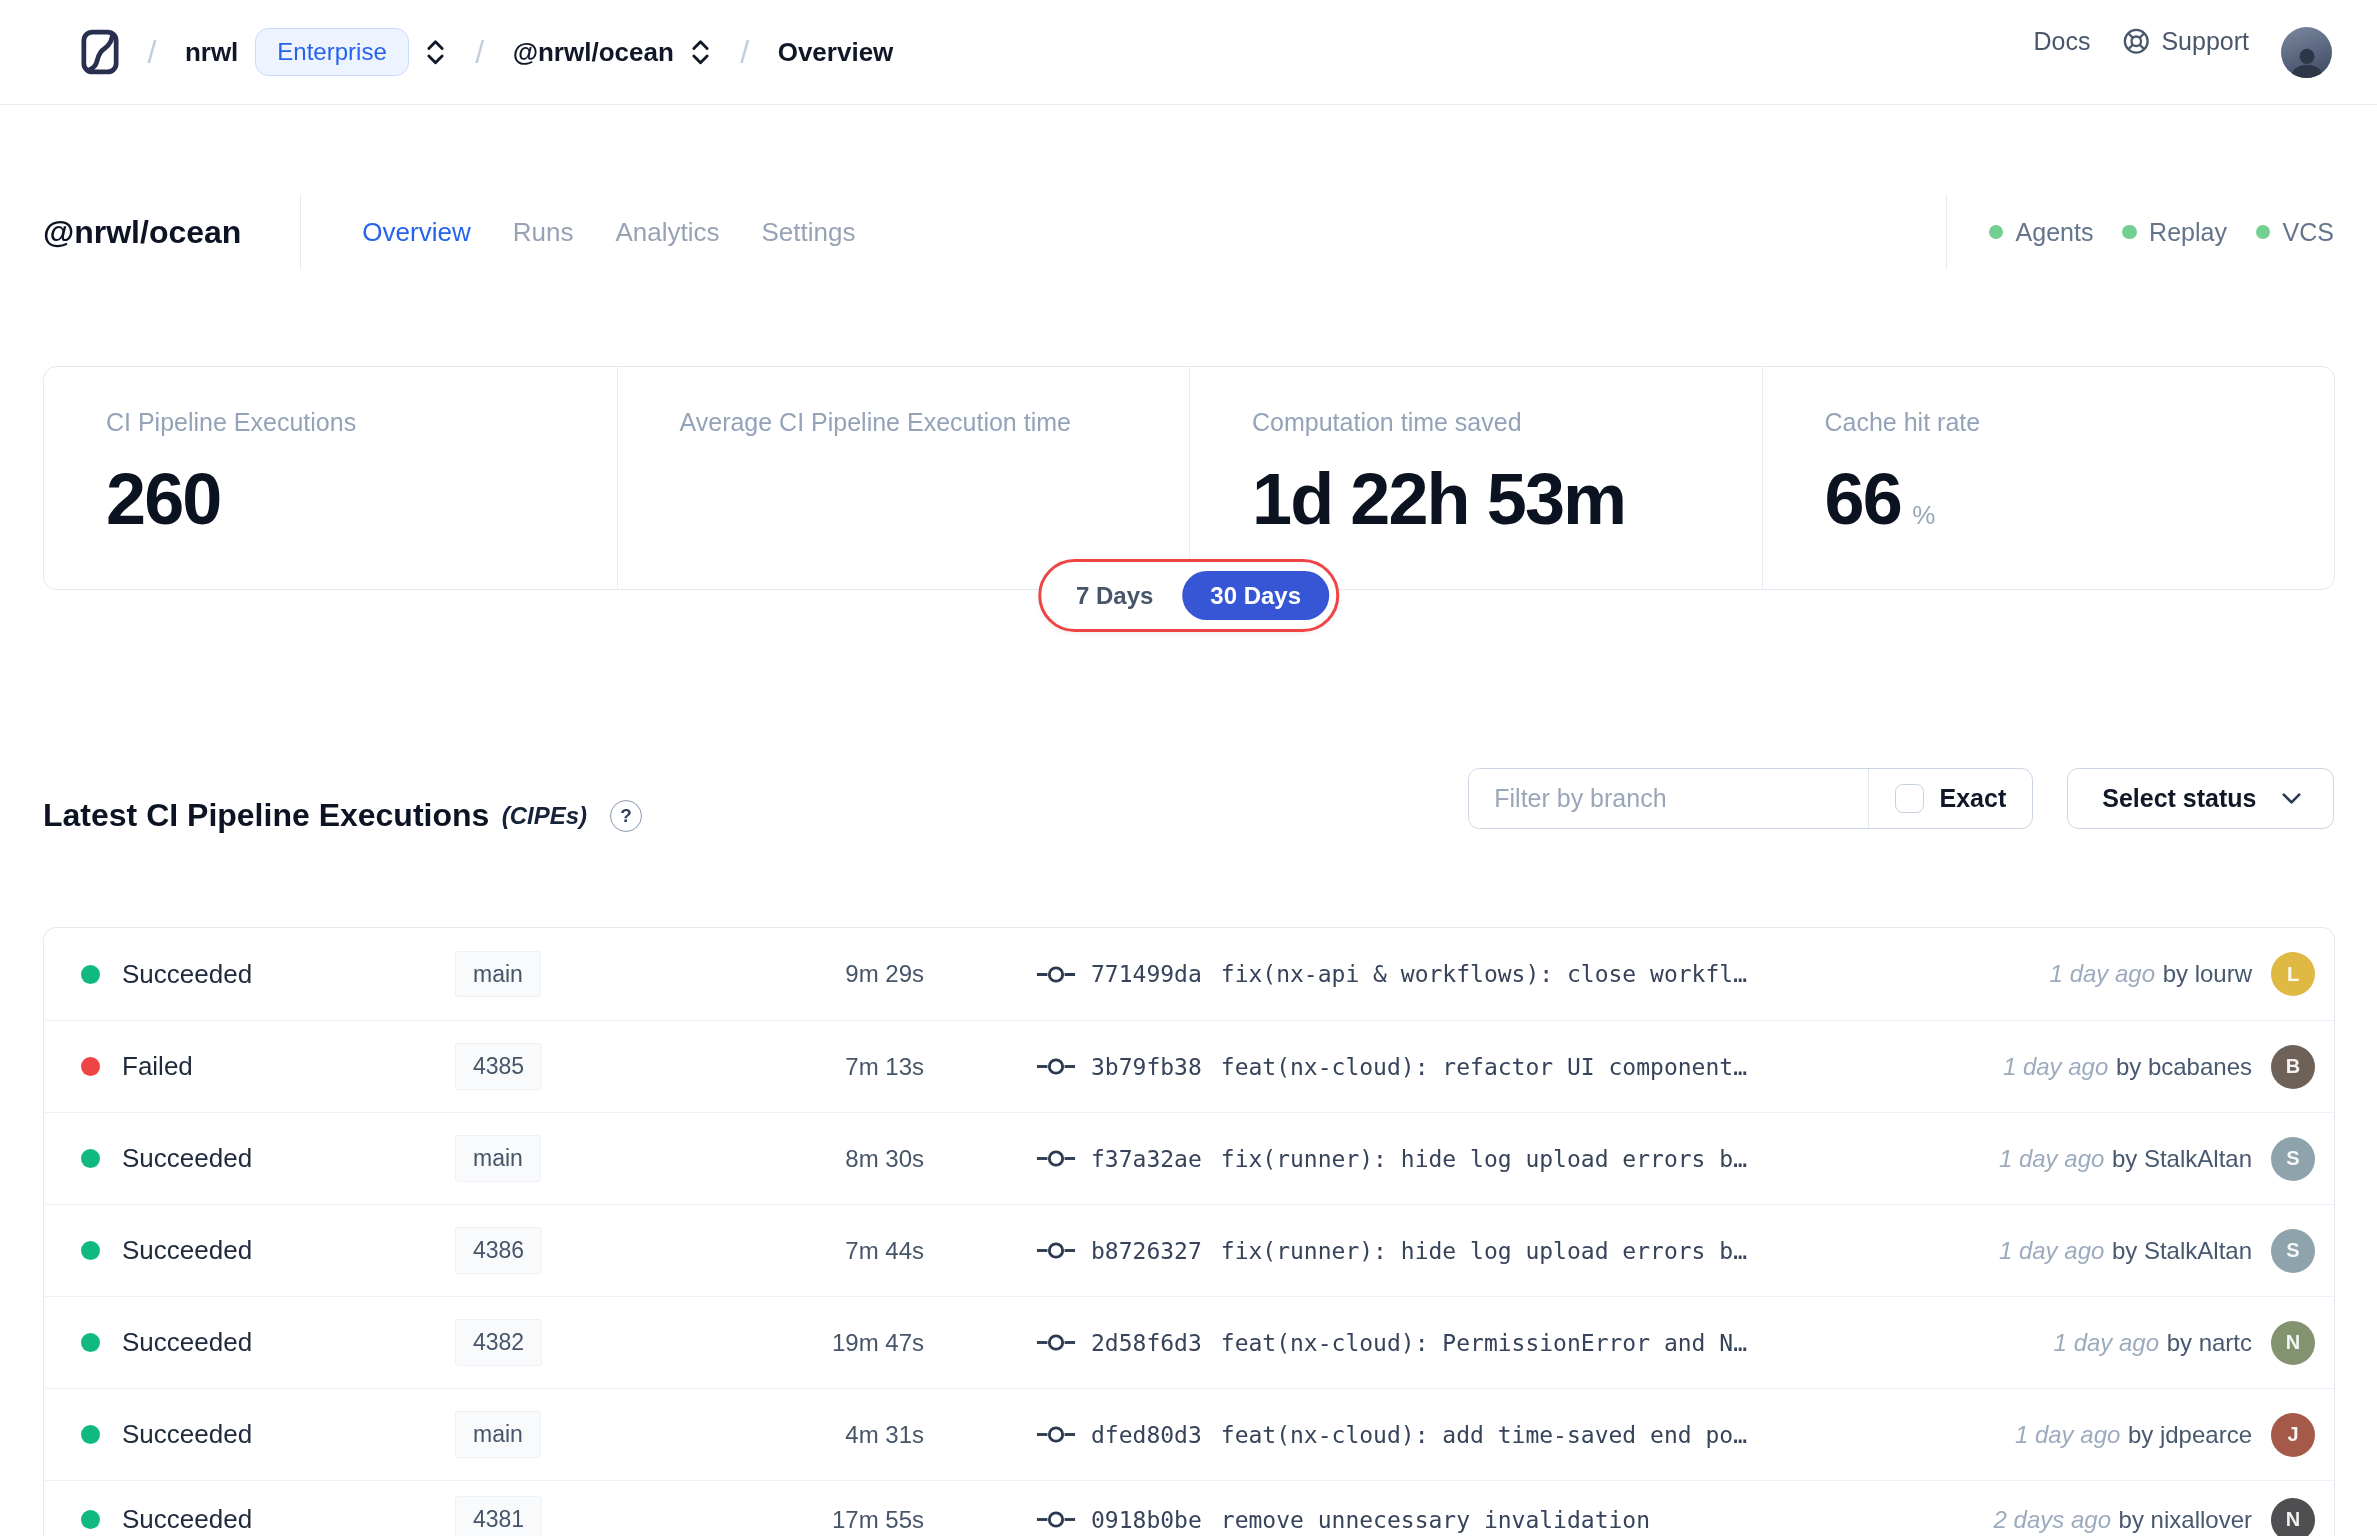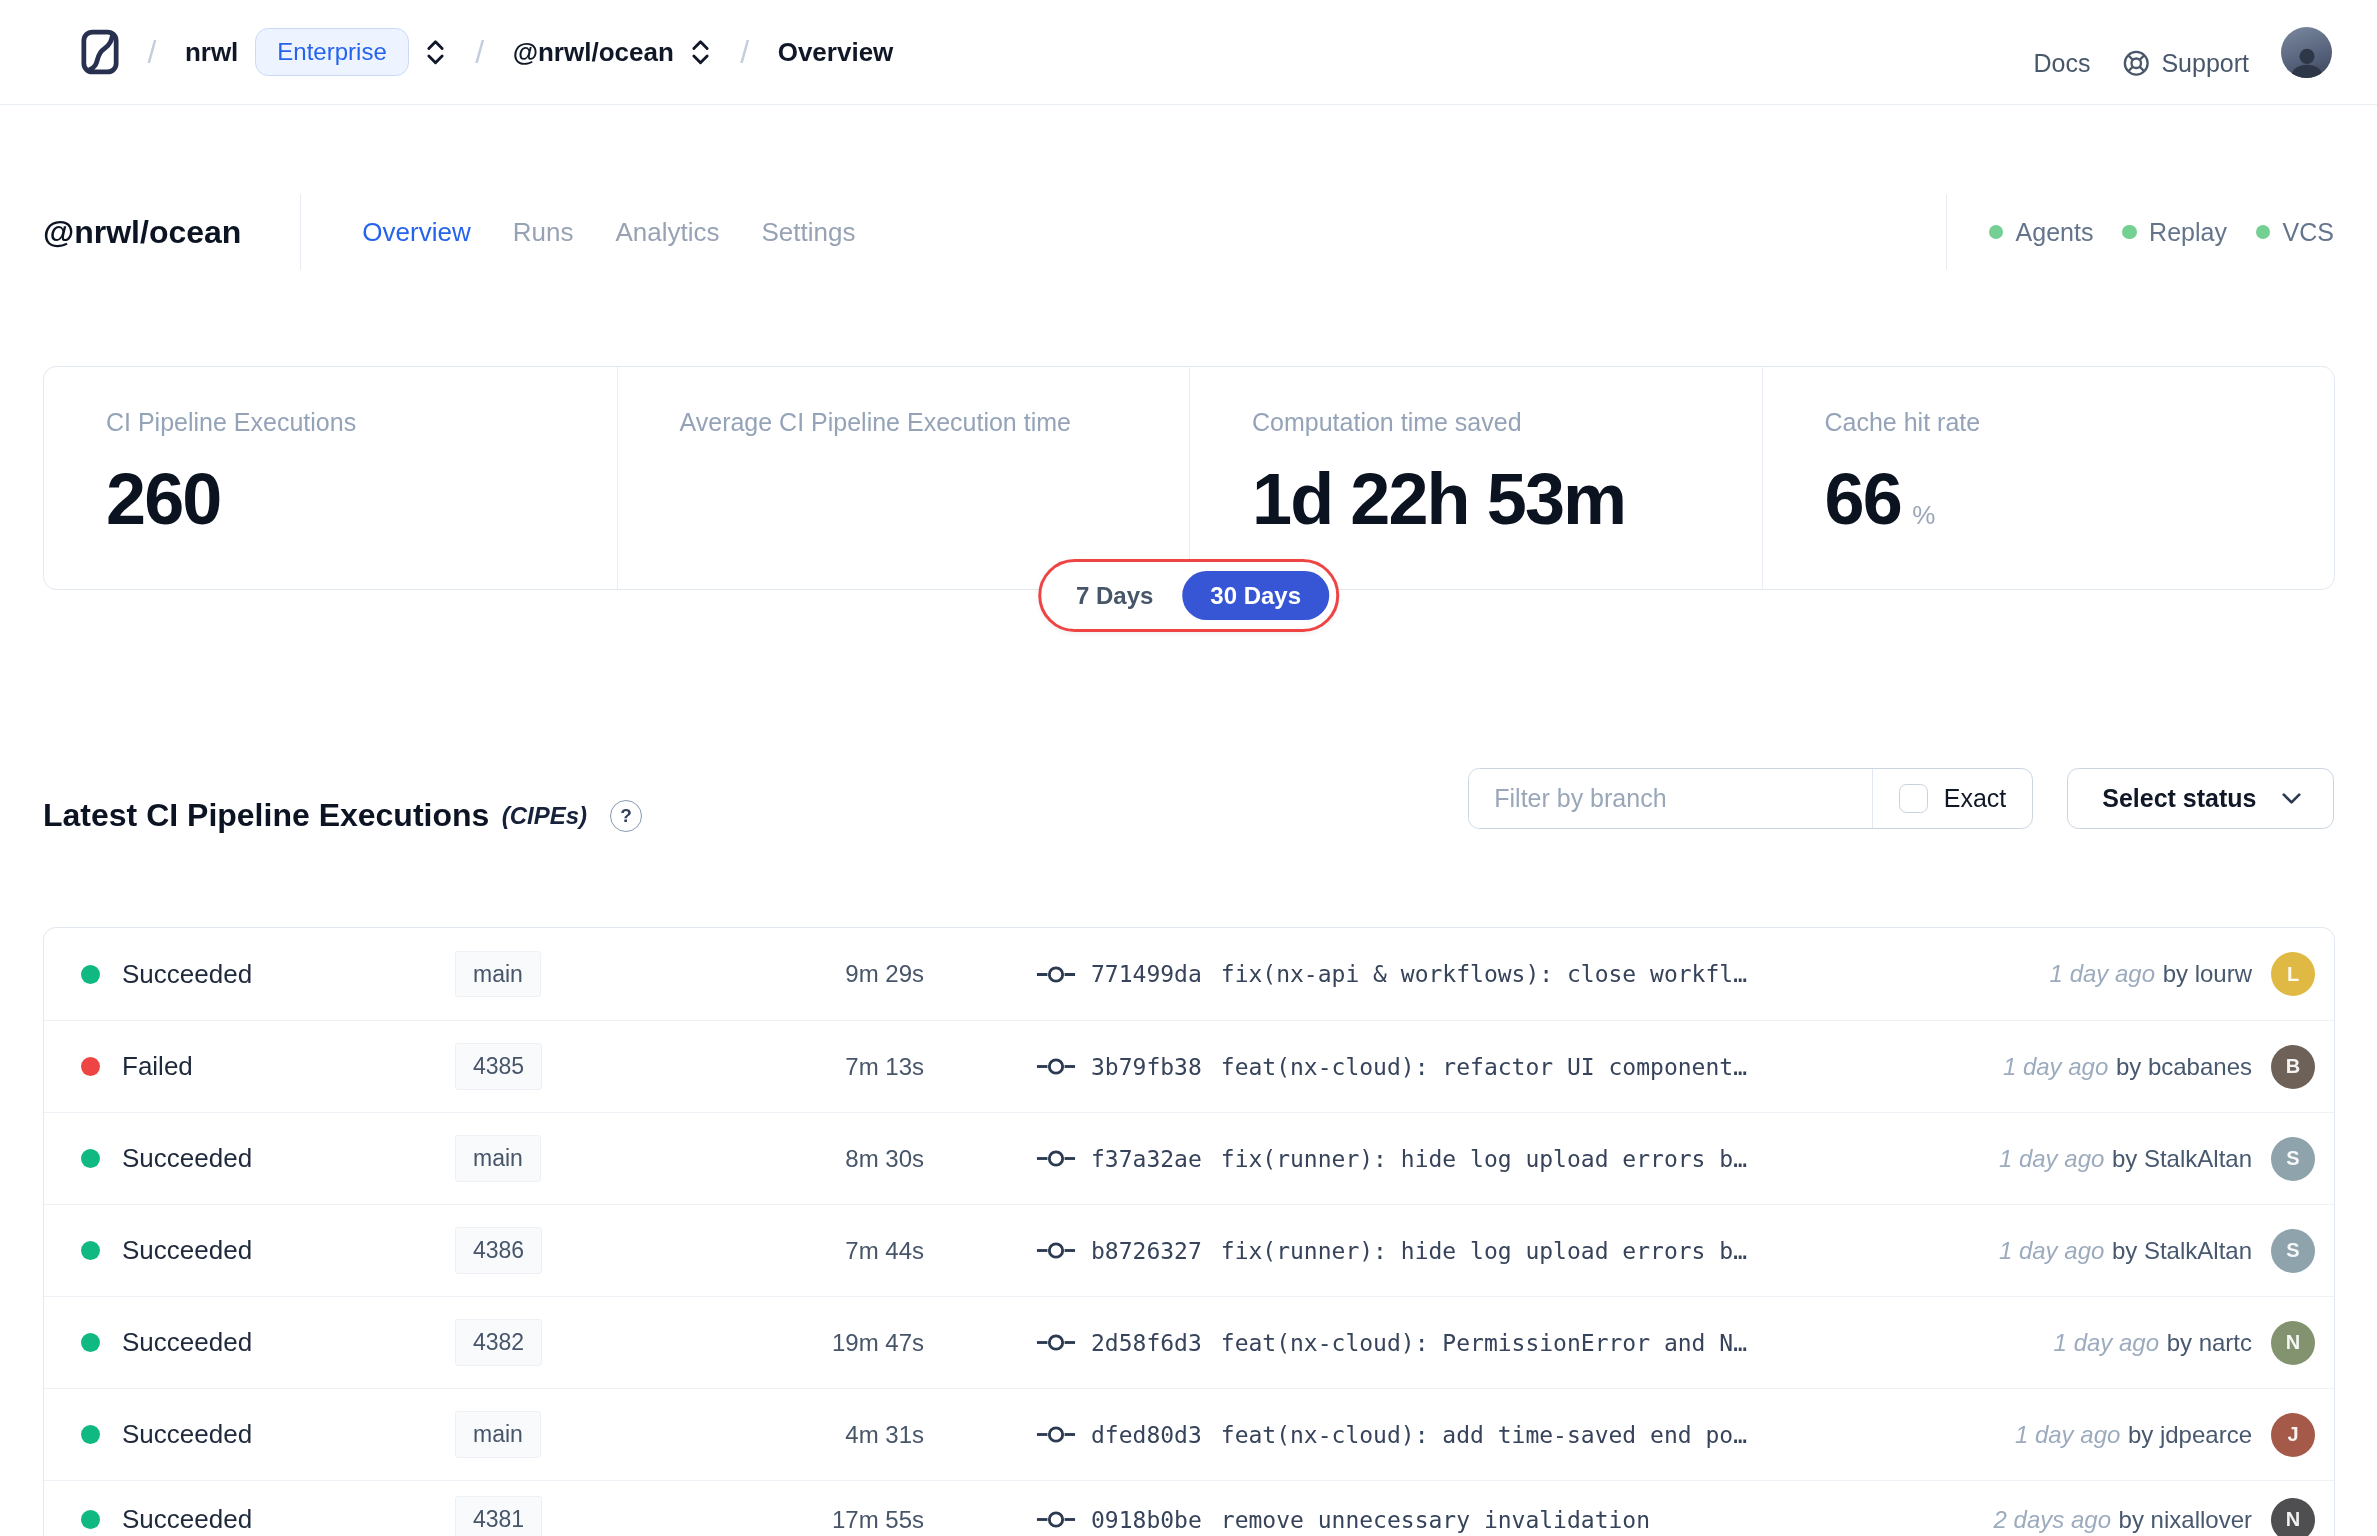--- a/index.html
+++ b/index.html
@@ -8,21 +8,21 @@
 
   
   .topnav { position:absolute; left:0; top:0; width:2378px; height:105px;
     display:flex; align-items:center; padding:0 46px 0 81px; background:#fff;
     border-bottom:1px solid #e9eef4; }
   .crumb-slash { font-size:32px; color:#c3cedd; margin:0 28.5px; font-weight:300; }
   .crumb-org, .crumb-ws, .crumb-page { font-size:26px; font-weight:600; color:#101828; }
   .ent-badge { margin-left:17px; padding:8.6px 21px; border:1px solid #c9d9f8; background:#eef4ff;
     color:#2563eb; border-radius:13.3px; font-size:24px; font-weight:500; cursor:pointer; }
   .updown-btn { margin-left:15px; background:none; border:none; cursor:pointer; display:flex; align-items:center; }
-  .nav-right { margin-left:auto; display:flex; align-items:flex-end; gap:32px; }
+  .nav-right { margin-left:auto; display:flex; align-items:flex-start; gap:32px; }
   .nav-link { font-size:25px; font-weight:500; color:#49576b; text-decoration:none; cursor:pointer; }
   .support-wrap { display:flex; align-items:center; gap:10.5px; cursor:pointer; }
   .nav-avatar { width:51px; height:51px; border-radius:50%; cursor:pointer;
     background:linear-gradient(160deg,#7b8aa0 0%,#55617a 60%,#3c4659 100%);
     display:flex; align-items:flex-end; justify-content:center; overflow:hidden; }
 
   
   .ws-header { position:absolute; left:43px; right:43px; top:188px; height:88px;
     display:flex; align-items:center; }
   .ws-title { font-size:32px; font-weight:700; color:#0c1424; }
@@ -65,21 +65,21 @@
 
   .filters { position:absolute; top:768px; right:43px; display:flex; align-items:center; gap:34px; }
   .branch-group { width:565px; height:61px; border:1px solid #cbd5e1; border-radius:11.4px;
     display:flex; align-items:center; background:#fff; overflow:hidden; }
   .branch-input { flex:1; height:100%; border:none; outline:none; padding:0 25px;
     font-family:inherit; font-size:25px; color:#0f172a; }
   .branch-input::placeholder { color:#9aa7b8; }
   .group-div { width:1px; height:100%; background:#e2e8f0; }
   .exact-wrap { display:flex; align-items:center; gap:16px; padding:0 26px; }
   .exact-box { width:28.5px; height:28.5px; border:1.9px solid #c7d2de; border-radius:7.6px; background:#fff; cursor:pointer; }
-  .exact-label { font-size:25px; font-weight:400; color:#101828; }
+  .exact-label { font-size:25px; font-weight:700; color:#101828; }
   .status-select { height:61px; padding:0 28.5px 0 34px; border:1px solid #cbd5e1; border-radius:11.4px;
     background:#fff; display:flex; align-items:center; gap:21px; cursor:pointer; font-family:inherit; }
   .status-select-label { font-size:25px; font-weight:600; color:#101828; }
 
   
   .cipe-table { position:absolute; left:43px; top:899px; width:2292px; height:710px;
     border:1px solid #e2e8f0; border-radius:13.3px 13.3px 0 0; border-bottom:none; background:#fff; overflow:hidden;margin-top:28px; }
   .cipe-row { height:92px; display:flex; align-items:center; cursor:pointer; }
   .cipe-row + .cipe-row { border-top:1px solid #eef1f5; }
   .cipe-row:last-child { height:79px; border-bottom:1px solid #eef1f5; }

